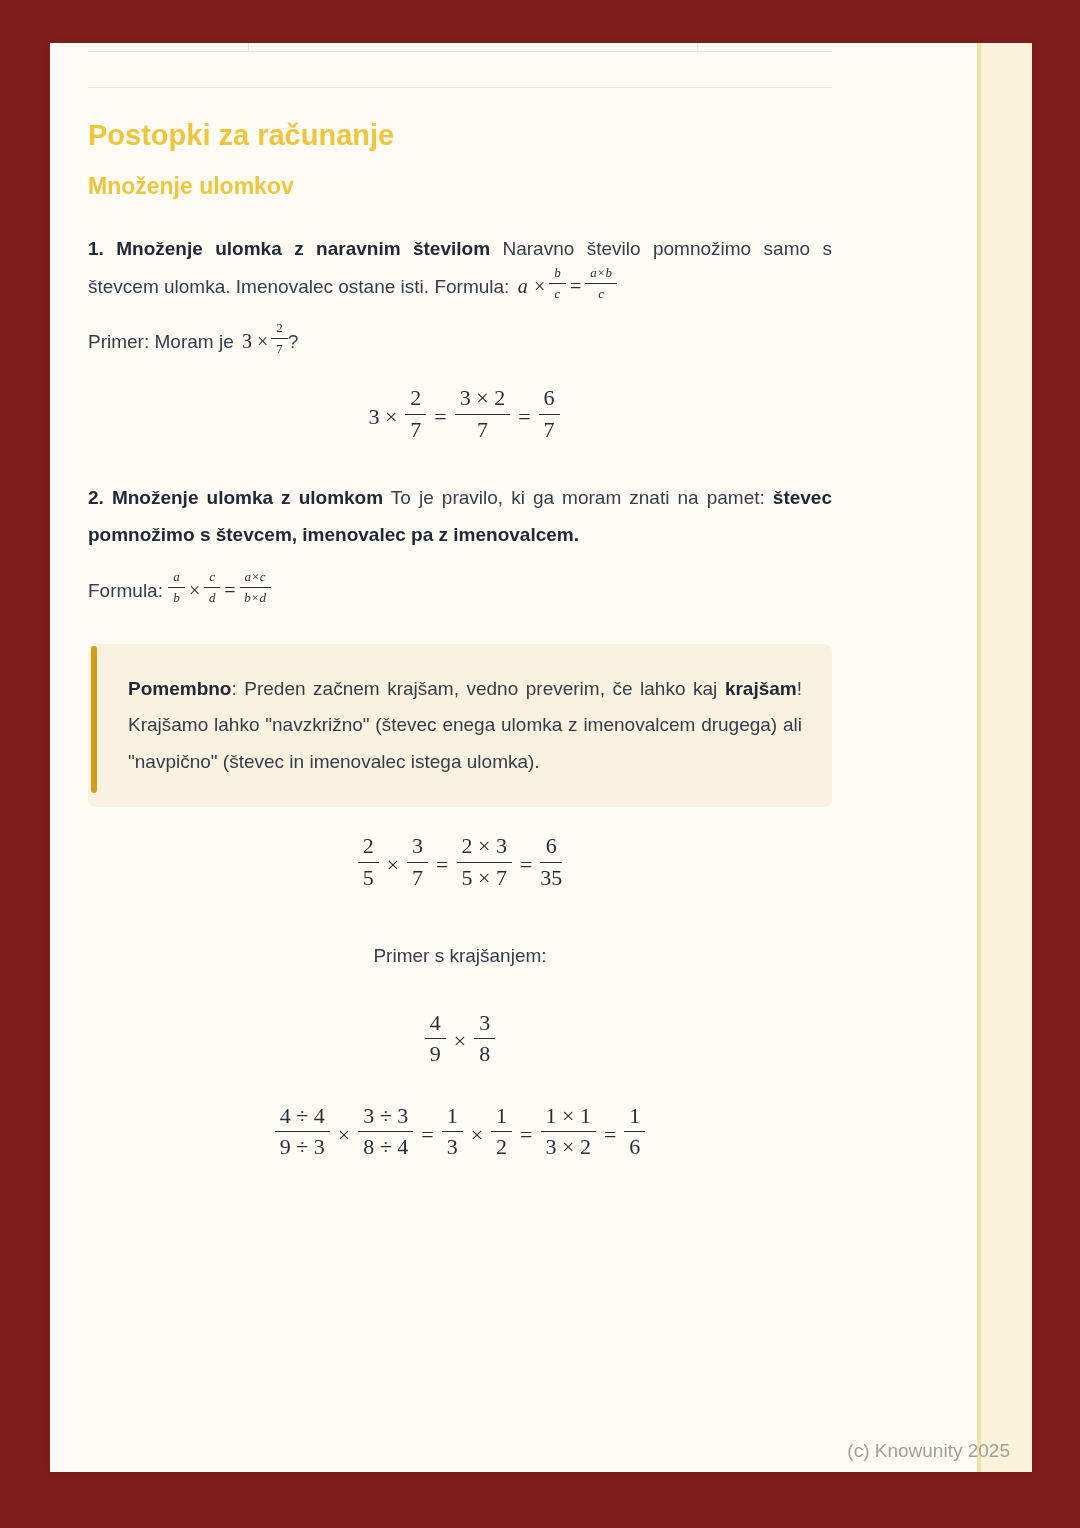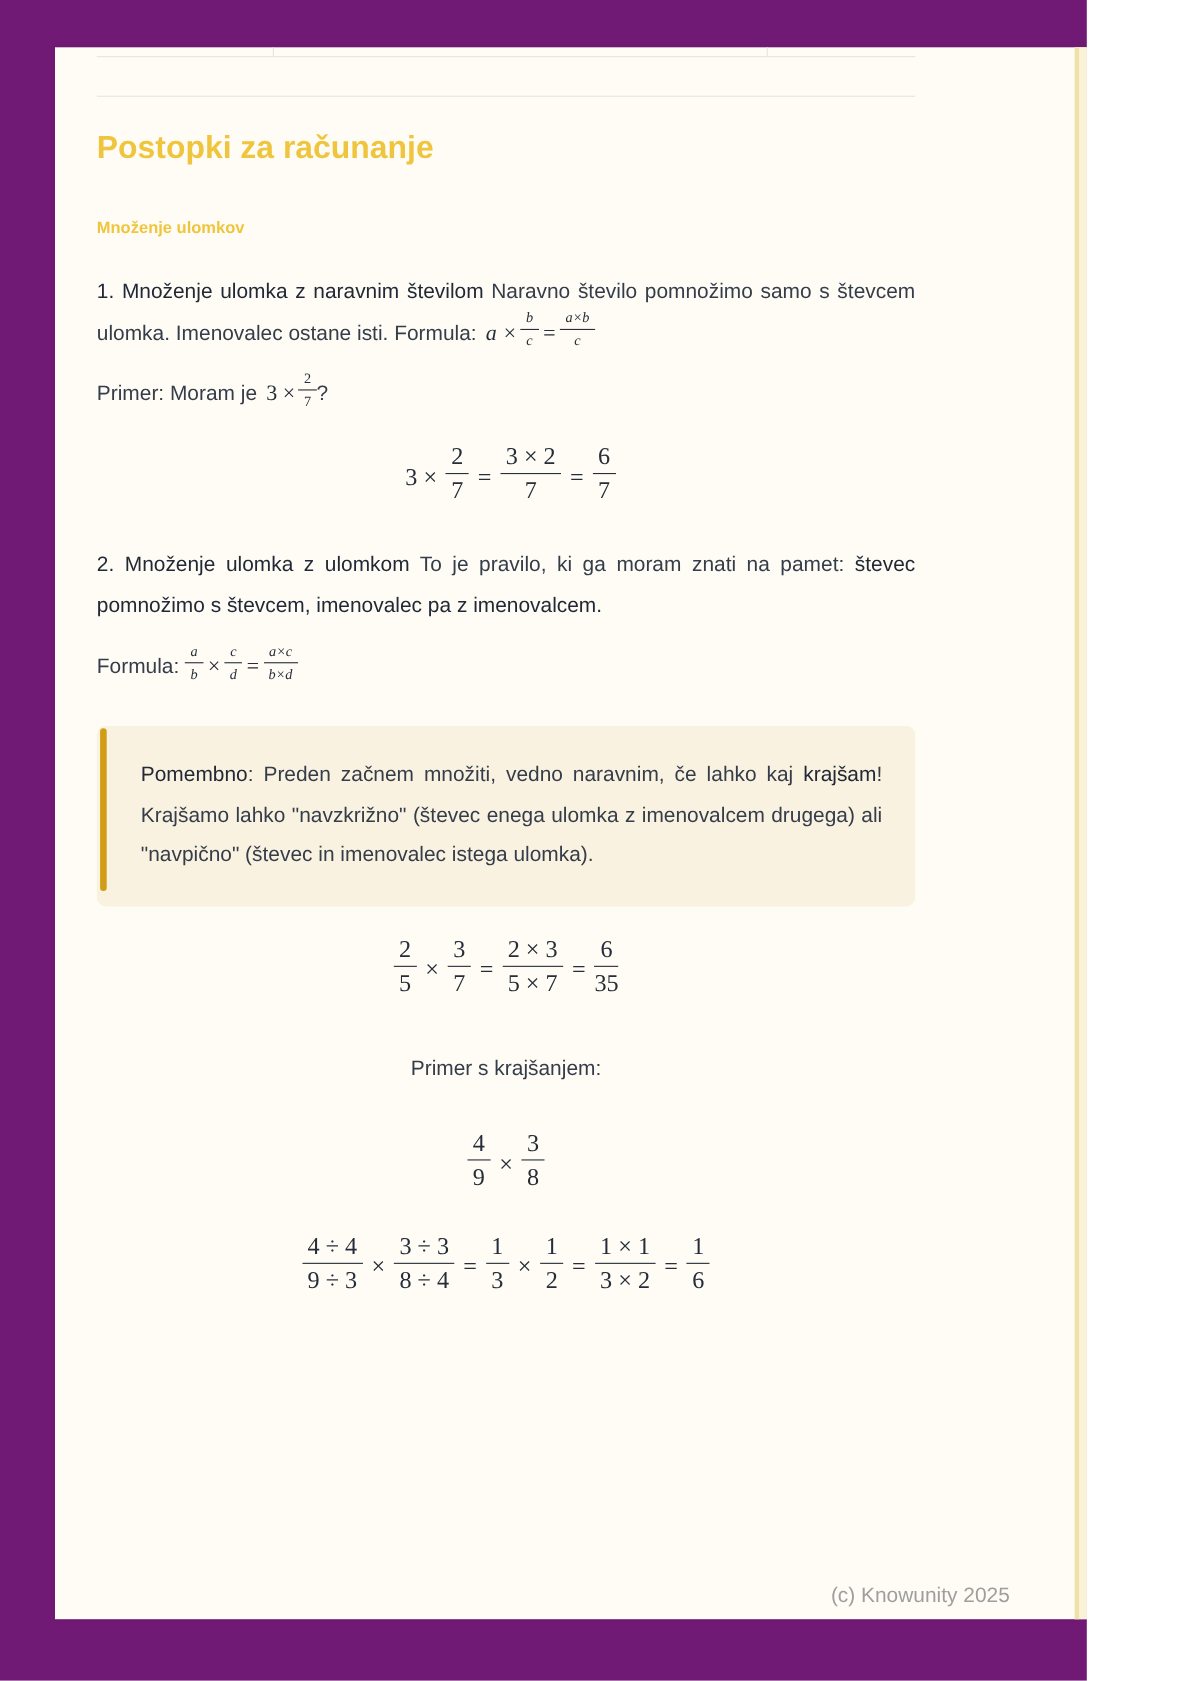--- a/index.html
+++ b/index.html
@@ -11,41 +11,41 @@
     --stripe-edge:#f0e2a6;
     --text:#353d4a;
     --text-bold:#222936;
     --rule:#e6e4e0;
     --math:#262d38;
     --watermark:#9e9e9e;
   }
   *{margin:0;padding:0;box-sizing:border-box;}
   html,body{width:1080px;height:1528px;background:#ffffff;
     font-family:"Liberation Sans","DejaVu Sans",sans-serif;color:var(--text);}
-  .canvas{position:relative;width:988px;height:1528px;background:#701a75;overflow:hidden;}
+  .canvas{position:relative;width:1080px;height:1528px;background:#7f1d1d;overflow:hidden;}
 
   .page-card{position:absolute;left:50px;top:43px;width:982px;height:1429px;
     background:var(--page-bg);box-shadow:0 0 7px rgba(0,0,0,0.07);}
   .accent-stripe{position:absolute;right:0;top:0;width:55px;height:100%;
     background:var(--stripe-bg);border-left:4px solid var(--stripe-edge);}
 
   .content{position:absolute;left:38px;top:0;width:744px;}
 
   .table-remnant{position:relative;height:9px;border-bottom:1px solid var(--rule);}
   .table-remnant .stub{position:absolute;bottom:0;width:1px;height:8px;background:var(--rule);}
   .stub.s1{left:160px;} .stub.s2{left:609px;}
 
   .hr{margin-top:35px;border:none;border-top:1px solid var(--rule);height:0;}
 
   h1.doc-title{margin-top:30px;font-size:29px;line-height:1.2;font-weight:700;color:var(--accent-yellow);}
-  h2.section-heading{margin-top:46px;font-size:15px;line-height:1.2;font-weight:700;color:var(--accent-yellow);}
+  h2.section-heading{margin-top:20px;font-size:23px;line-height:1.2;font-weight:700;color:var(--accent-yellow);}
 
   p.body{font-size:19px;line-height:1.95;color:var(--text);}
   p.justify{text-align:justify;}
-  .b{font-weight:400;color:var(--text-bold);}
+  .b{font-weight:700;color:var(--text-bold);}
   .i{}
 
   .intro{margin-top:24px;}
   .p1{margin-top:30px;}
   .primer-line{margin-top:16px;}
   .p2{margin-top:34px;}
   .formula-line{margin-top:18px;}
   .primer-brez{margin-top:40px;}
   .primer-s{margin-top:44px;text-align:center;}
   .tukaj{margin-top:40px;}
@@ -103,21 +103,21 @@
       <p class="body primer-line"><span class="i">Primer:</span><span> Moram je </span><span class="imath"><span class="mtok">3 ×</span><span class="frac"><span class="num">2</span><span class="den">7</span></span></span><span>?</span></p>
 
       <div class="deq eq1"><span class="mtok">3 ×</span><span class="frac"><span class="num">2</span><span class="den">7</span></span><span class="mtok">=</span><span class="frac"><span class="num">3 × 2</span><span class="den">7</span></span><span class="mtok">=</span><span class="frac"><span class="num">6</span><span class="den">7</span></span></div>
 
       <p class="body justify p2"><span class="b">2. Množenje ulomka z ulomkom</span><span> To je pravilo, ki ga moram znati na pamet: </span><span class="b">števec pomnožimo s števcem, imenovalec pa z imenovalcem.</span></p>
 
       <p class="body formula-line"><span class="i">Formula: </span><span class="imath var-math"><span class="frac"><span class="num">a</span><span class="den">b</span></span><span class="mtok">×</span><span class="frac"><span class="num">c</span><span class="den">d</span></span><span class="mtok">=</span><span class="frac"><span class="num">a×c</span><span class="den">b×d</span></span></span></p>
 
       <div class="callout">
         <div class="callout-bar"></div>
-        <p><span class="b">Pomembno</span><span>: Preden začnem množiti, vedno naravnim, če lahko kaj </span><span class="b">krajšam</span><span>! Krajšamo lahko "navzkrižno" (števec enega ulomka z imenovalcem drugega) ali "navpično" (števec in imenovalec istega ulomka).</span></p>
+        <p><span class="b">Pomembno</span><span>: Preden začnem krajšam, vedno preverim, če lahko kaj </span><span class="b">krajšam</span><span>! Krajšamo lahko "navzkrižno" (števec enega ulomka z imenovalcem drugega) ali "navpično" (števec in imenovalec istega ulomka).</span></p>
       </div>
 
 
       <div class="deq eq2"><span class="frac"><span class="num">2</span><span class="den">5</span></span><span class="mtok">×</span><span class="frac"><span class="num">3</span><span class="den">7</span></span><span class="mtok">=</span><span class="frac"><span class="num">2 × 3</span><span class="den">5 × 7</span></span><span class="mtok">=</span><span class="frac"><span class="num">6</span><span class="den">35</span></span></div>
 
       <p class="body i primer-s">Primer s krajšanjem:</p>
 
       <div class="deq eq3"><span class="frac"><span class="num">4</span><span class="den">9</span></span><span class="mtok">×</span><span class="frac"><span class="num">3</span><span class="den">8</span></span></div>
 
 

